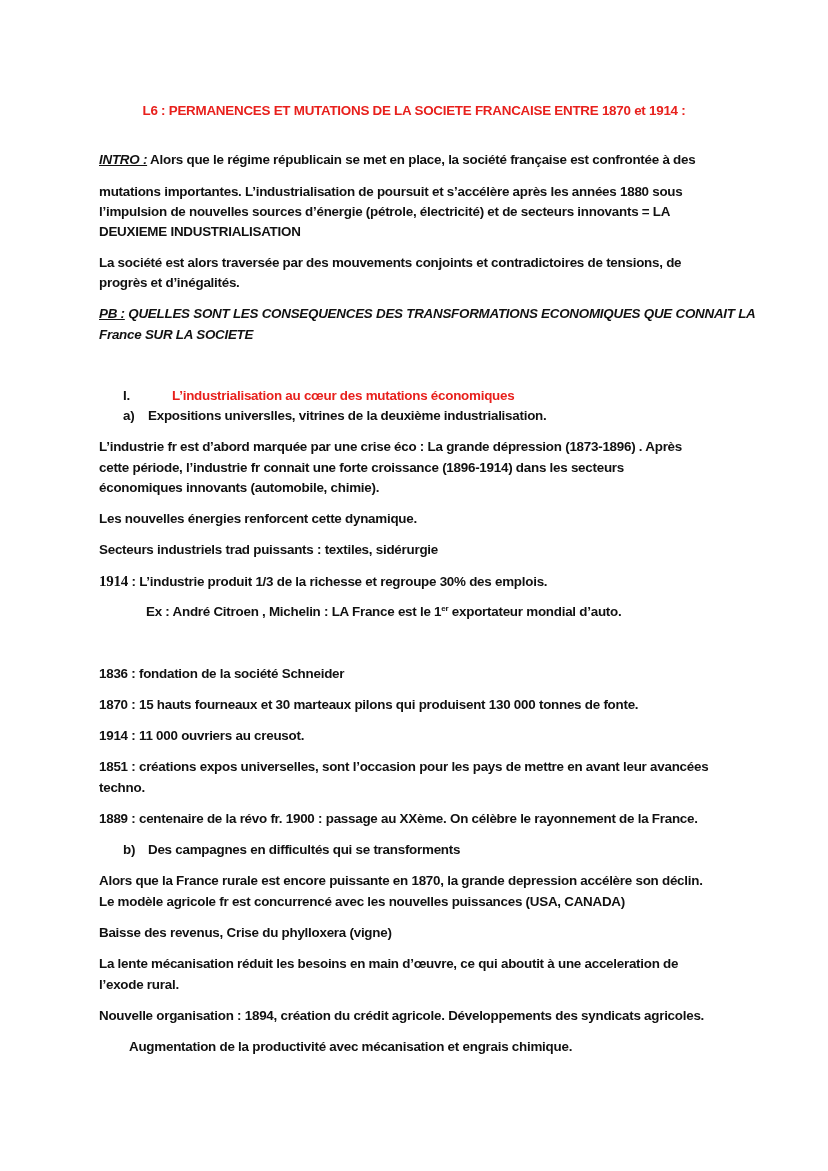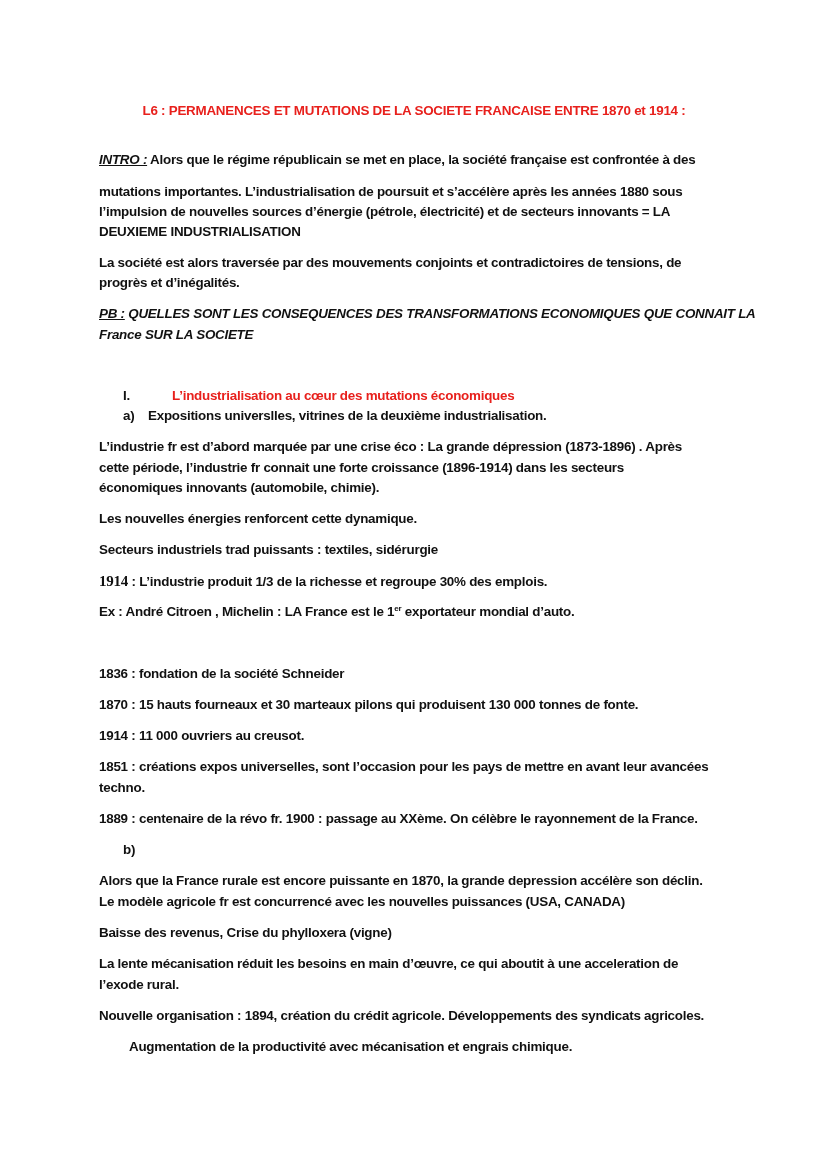--- a/index.html
+++ b/index.html
@@ -39,32 +39,33 @@
   <div class="t" style="top:406px; left:123px;">a)</div>
   <div class="t" style="top:406px; left:148px;">Expositions universlles, vitrines de la deuxième industrialisation.</div>
 
   <div class="t" style="top:437px;">L’industrie fr est d’abord marquée par une crise éco : La grande dépression (1873-1896) . Après</div>
   <div class="t" style="top:458px;">cette période, l’industrie fr connait une forte croissance (1896-1914) dans les secteurs</div>
   <div class="t" style="top:478px;">économiques innovants (automobile, chimie).</div>
 
   <div class="t" style="top:509px;">Les nouvelles énergies renforcent cette dynamique.</div>
   <div class="t" style="top:540px;">Secteurs industriels trad puissants : textiles, sidérurgie</div>
   <div class="t" style="top:571px;"><span class="serif">1914</span><span> : L’industrie produit 1/3 de la richesse et regroupe 30% des emplois.</span></div>
-  <div class="t" style="top:602px;"><span>Ex : André Citroen , Michelin : LA France est le 1</span><sup>er</sup><span> exportateur mondial d’auto.</span></div>
+  <div class="t" style="top:602px;margin-left:47px;"><span>Ex : André Citroen , Michelin : LA France est le 1</span><sup>er</sup><span> exportateur mondial d’auto.</span></div>
 
   <div class="t" style="top:664px;">1836 : fondation de la société Schneider</div>
   <div class="t" style="top:695px;">1870 : 15 hauts fourneaux et 30 marteaux pilons qui produisent 130 000 tonnes de fonte.</div>
   <div class="t" style="top:726px;">1914 : 11 000 ouvriers au creusot.</div>
 
   <div class="t" style="top:757px;">1851 : créations expos universelles, sont l’occasion pour les pays de mettre en avant leur avancées</div>
   <div class="t" style="top:778px;">techno.</div>
 
   <div class="t" style="top:809px;">1889 : centenaire de la révo fr. 1900 : passage au XXème. On célèbre le rayonnement de la France.</div>
 
   <div class="t" style="top:840px; left:123px;">b)</div>
+  <div class="t" style="top:840px; left:148px;">Des campagnes en difficultés qui se transforments</div>
 
   <div class="t" style="top:871px;">Alors que la France rurale est encore puissante en 1870, la grande depression accélère son déclin.</div>
   <div class="t" style="top:892px;">Le modèle agricole fr est concurrencé avec les nouvelles puissances (USA, CANADA)</div>
 
   <div class="t" style="top:923px;">Baisse des revenus, Crise du phylloxera (vigne)</div>
 
   <div class="t" style="top:954px;">La lente mécanisation réduit les besoins en main d’œuvre, ce qui aboutit à une acceleration de</div>
   <div class="t" style="top:975px;">l’exode rural.</div>
 
   <div class="t" style="top:1006px;">Nouvelle organisation : 1894, création du crédit agricole. Développements des syndicats agricoles.</div>

